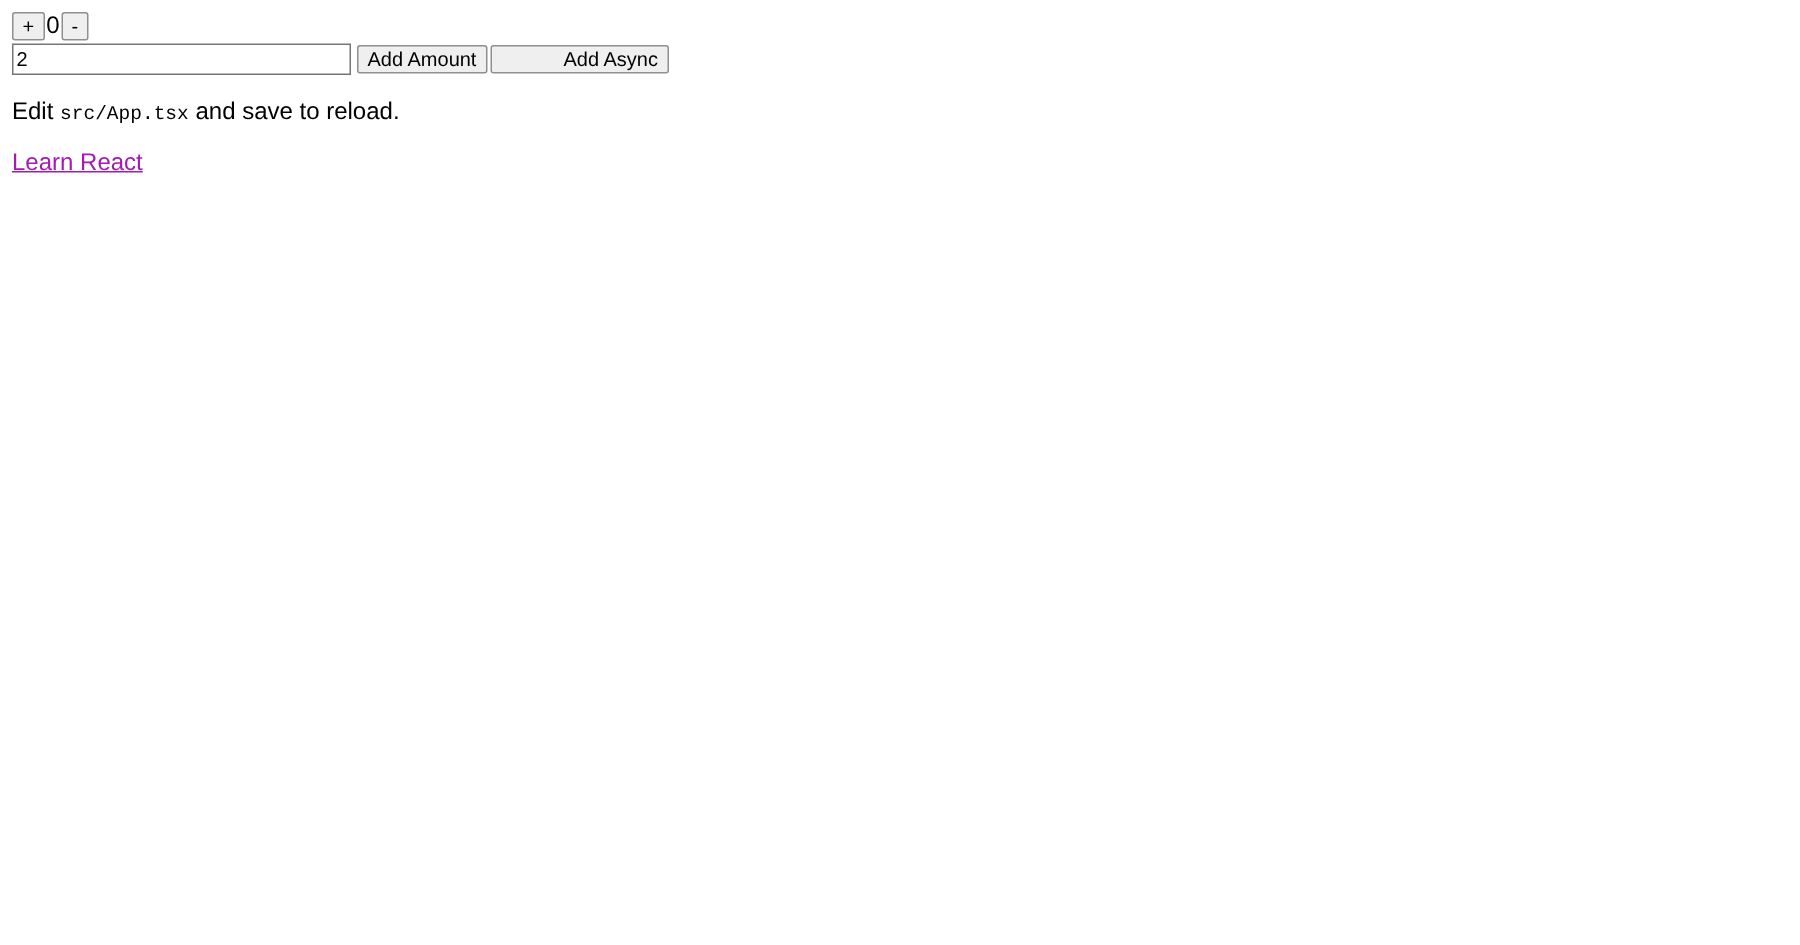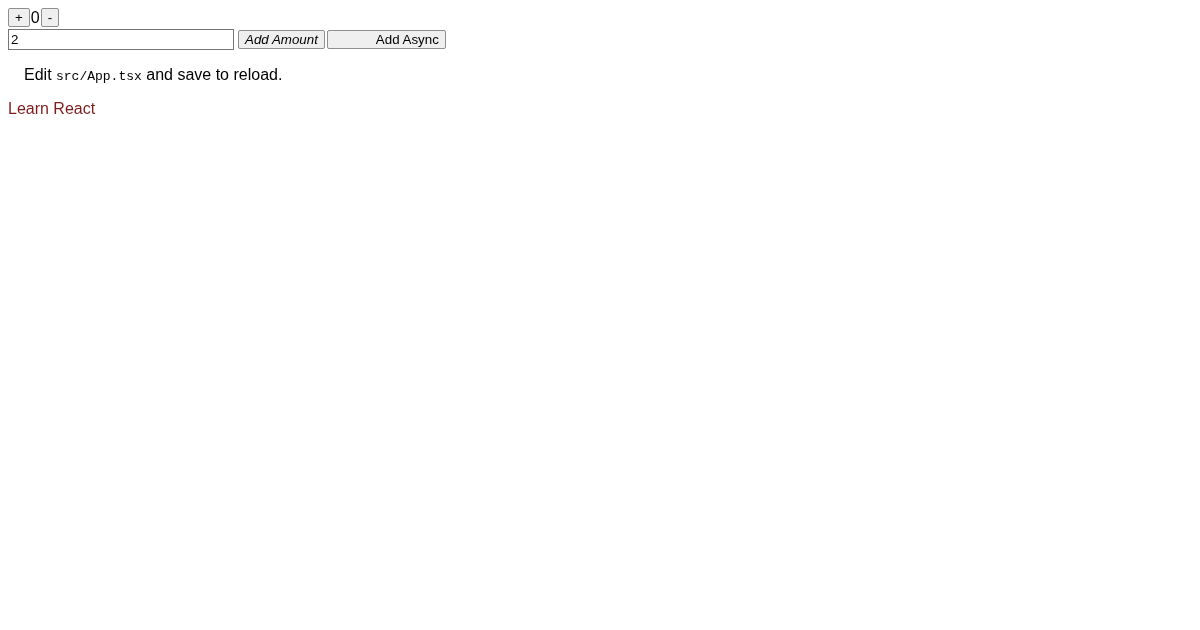--- a/index.html
+++ b/index.html
@@ -41,36 +41,36 @@
       font-family: Arial, sans-serif;
       font-size: 13.3333px;
       padding: 1px 2px;
       border: 1px solid #767676;
       width: 226px;
       height: 21px;
       background: #fff;
     }
     .btn-add-amount {
       margin-left: 4px;
-      font-style: italic;
     }
     .btn-add-async {
       margin-left: 2px;
       padding-left: 48px;
     }
     .instruction-text {
-      margin: 16px 16px;
+      margin: 16px 0;
       font-size: 16px;
     }
     .instruction-text code {
       font-family: "Courier New", Courier, monospace;
       font-size: 13px;
     }
     .learn-link {
-      color: #7f1d1d;
+      color: #a21caf;
+      text-decoration: underline;
       font-size: 16px;
       cursor: pointer;
     }
   </style>
 </head>
 <body>
 
 
 
 <div class="counter-row">

